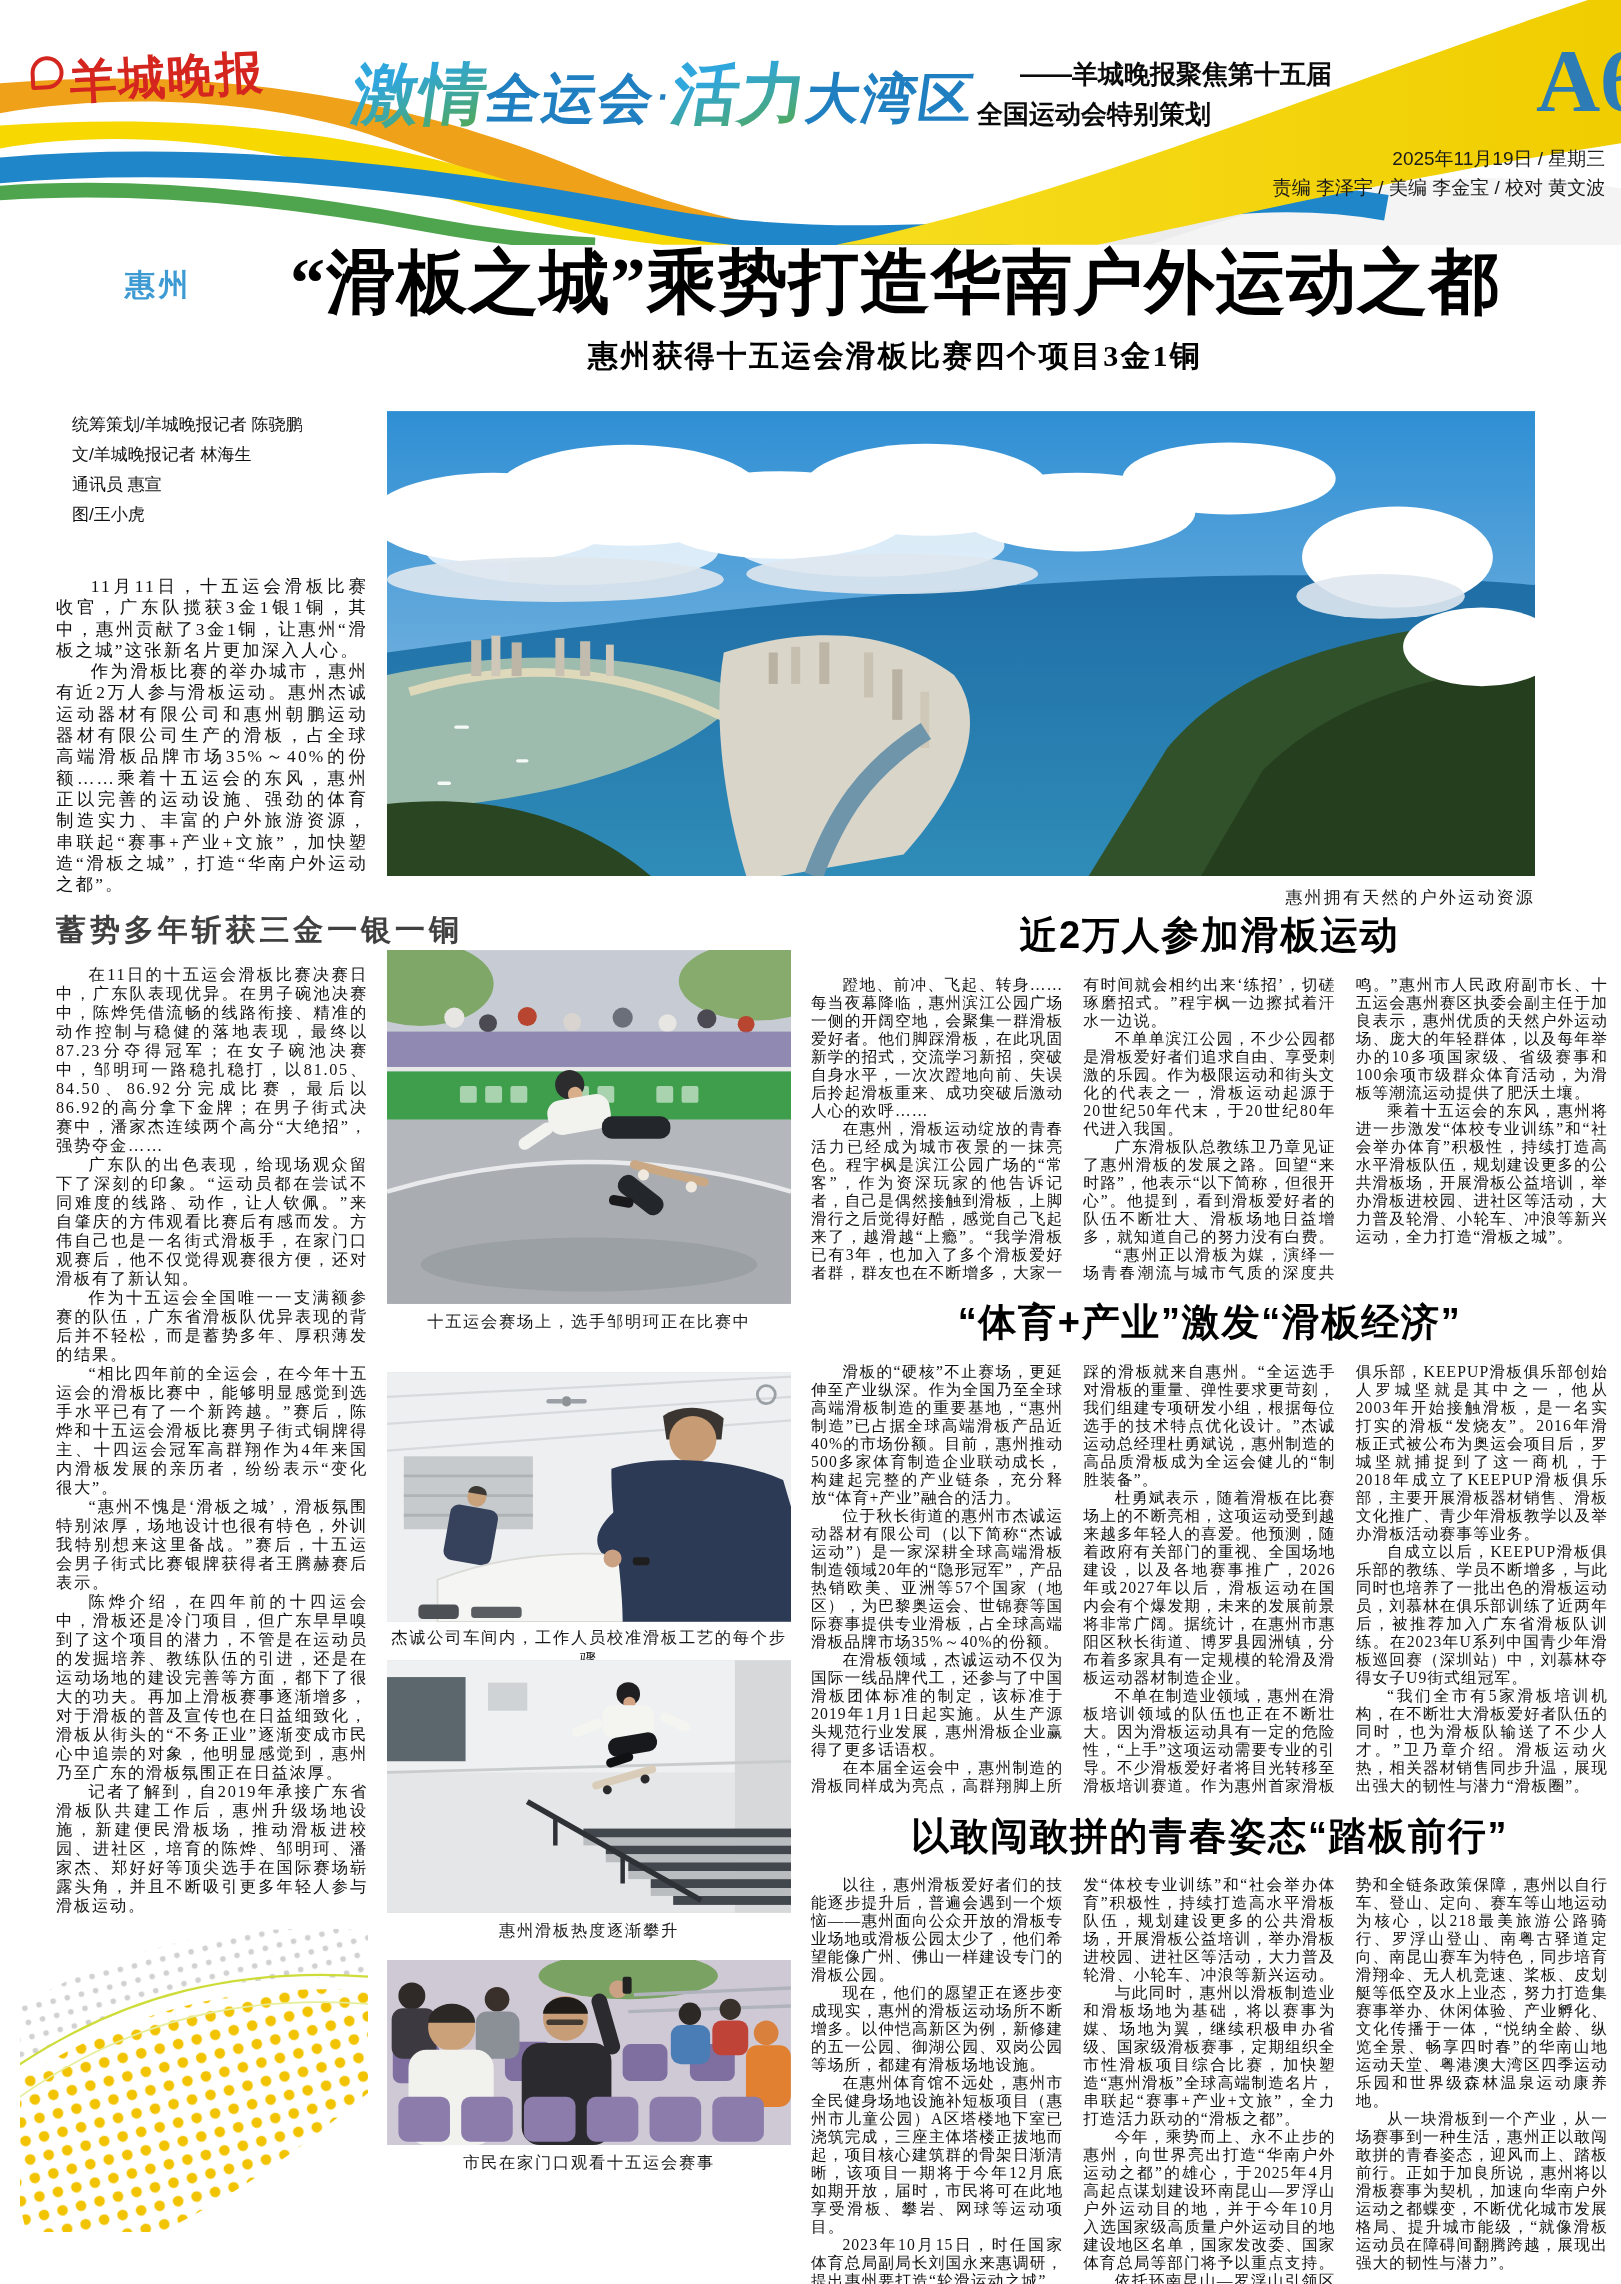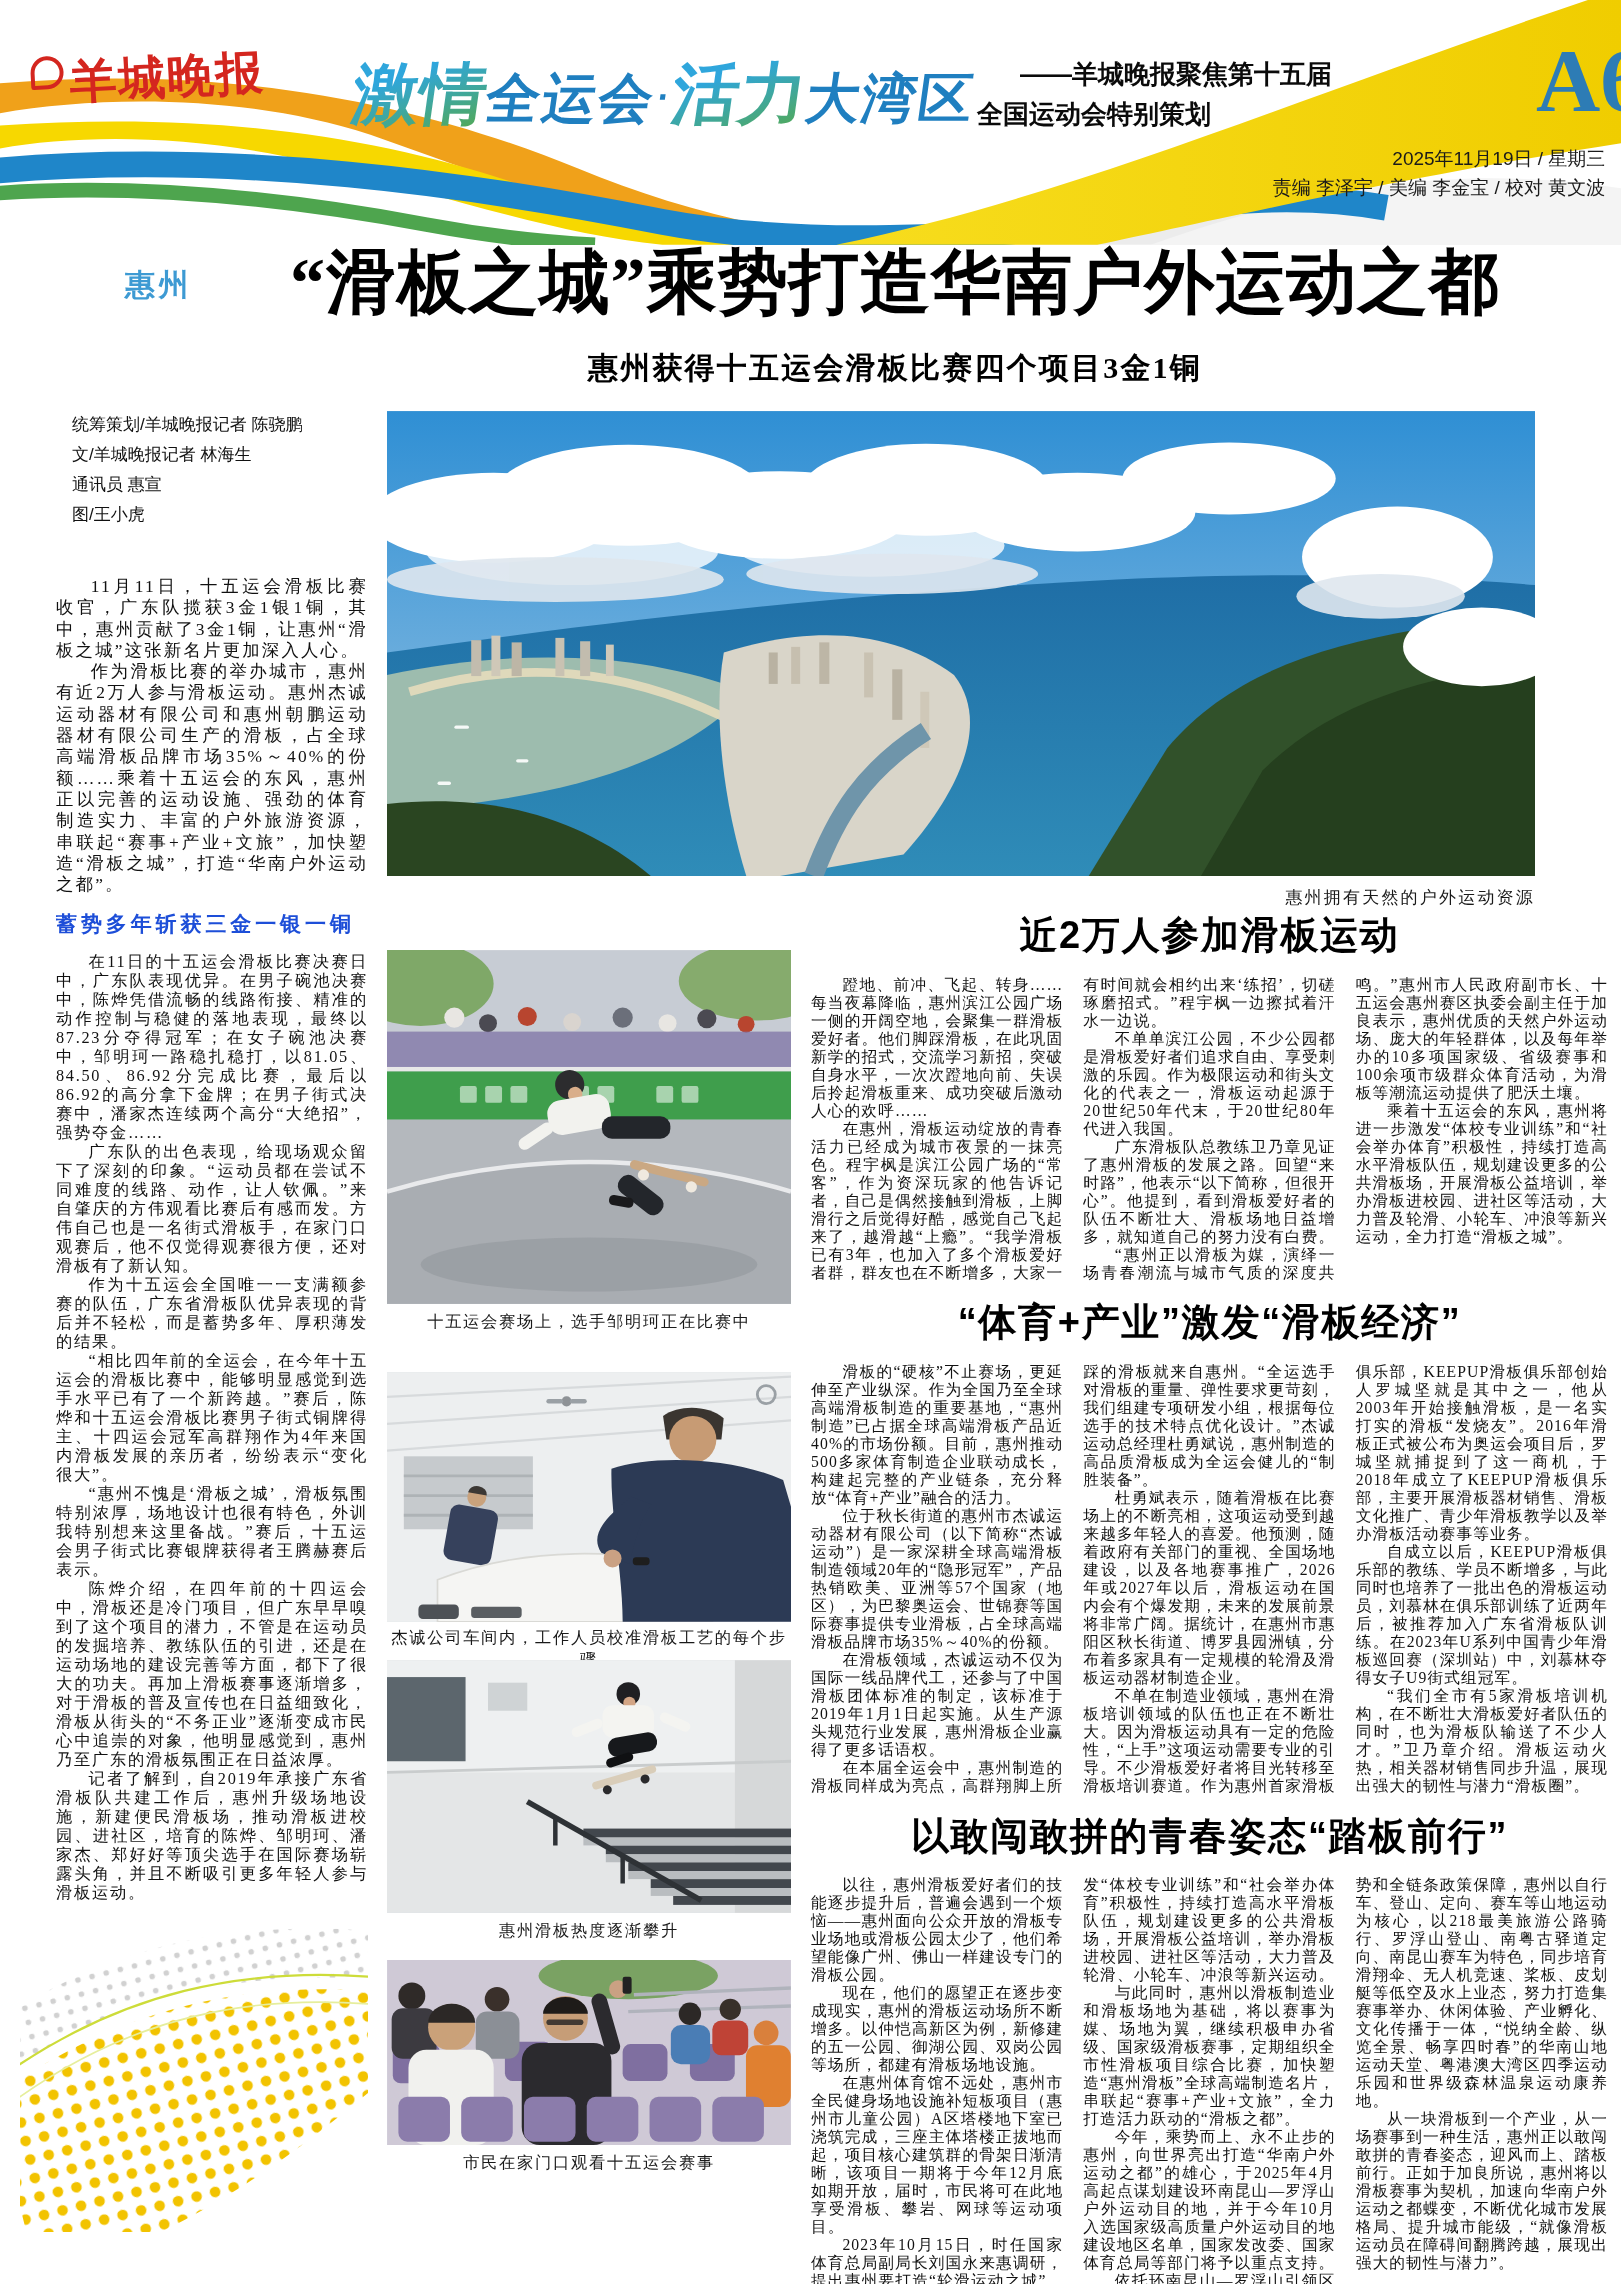--- a/index.html
+++ b/index.html
@@ -24,30 +24,30 @@
   .pageno{position:absolute;left:1536px;top:29px;font-size:89px;font-weight:bold;
         color:#2d7cb5;font-family:"Liberation Serif",serif;}
   .dates{position:absolute;right:15.7px;top:145px;text-align:right;color:#1a1a1a;
         font-family:"Liberation Sans",sans-serif;font-size:19px;line-height:1.5;white-space:nowrap;}
   
   .kicker{position:absolute;left:125px;top:265px;font-size:30px;font-weight:bold;color:#3d9ad3;
         font-family:"Liberation Sans",sans-serif;letter-spacing:3.4px;}
   .main-title{position:absolute;left:202px;top:236px;width:1386px;text-align:center;
         font-size:70px;font-weight:bold;letter-spacing:1.1px;white-space:nowrap;color:#000;}
   .sub-title{position:absolute;left:202px;top:336px;width:1386px;text-align:center;
-        font-size:30px;font-weight:bold;letter-spacing:2.2px;color:#000;margin-top:12px;}
+        font-size:30px;font-weight:bold;letter-spacing:2.2px;color:#000;}
   
   .byline{position:absolute;left:72px;top:410px;width:303px;
         font-family:"Liberation Sans",sans-serif;font-size:17px;line-height:30px;color:#111;}
   .intro{position:absolute;left:56px;top:576px;width:312px;}
   .intro p{margin:0;font-size:17.4px;line-height:21.3px;letter-spacing:2.2px;
         text-indent:2em;text-align:justify;}
   .left-sec{position:absolute;left:56px;top:910px;width:312px;}
-  .left-sec h2{margin:0 0 13.5px 0;font-family:"Liberation Sans",sans-serif;font-size:21px;
-        font-weight:bold;letter-spacing:3.9px;white-space:nowrap;color:#1d4ed8;}
+  .left-sec h2{margin:0 0 13.5px 0;font-family:"Liberation Sans",sans-serif;font-size:30px;
+        font-weight:bold;letter-spacing:3.9px;white-space:nowrap;color:#404040;}
   .left-sec p{margin:0;font-size:16.3px;line-height:19px;letter-spacing:1.7px;
         text-indent:2em;text-align:justify;}
   
   .photo{position:absolute;overflow:hidden;background:#dfe2e5;}
   .pcap{position:absolute;font-size:16.3px;letter-spacing:1.7px;color:#1a1a1a;text-align:center;}
   .hero-cap{position:absolute;left:387px;top:886px;width:1148px;text-align:right;
         font-size:17px;letter-spacing:2.2px;color:#1a1a1a;}
   
   .right-region{position:absolute;left:811px;top:910px;width:797px;}
   .sec{margin-bottom:15.7px;}

